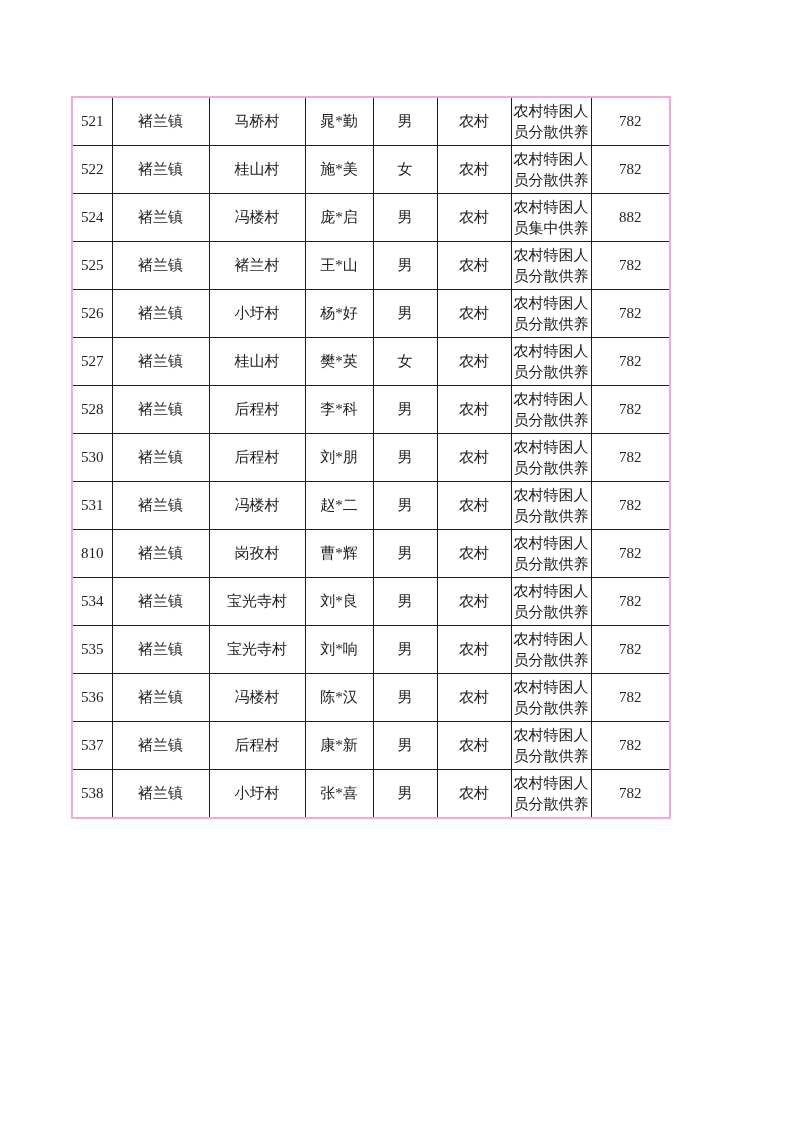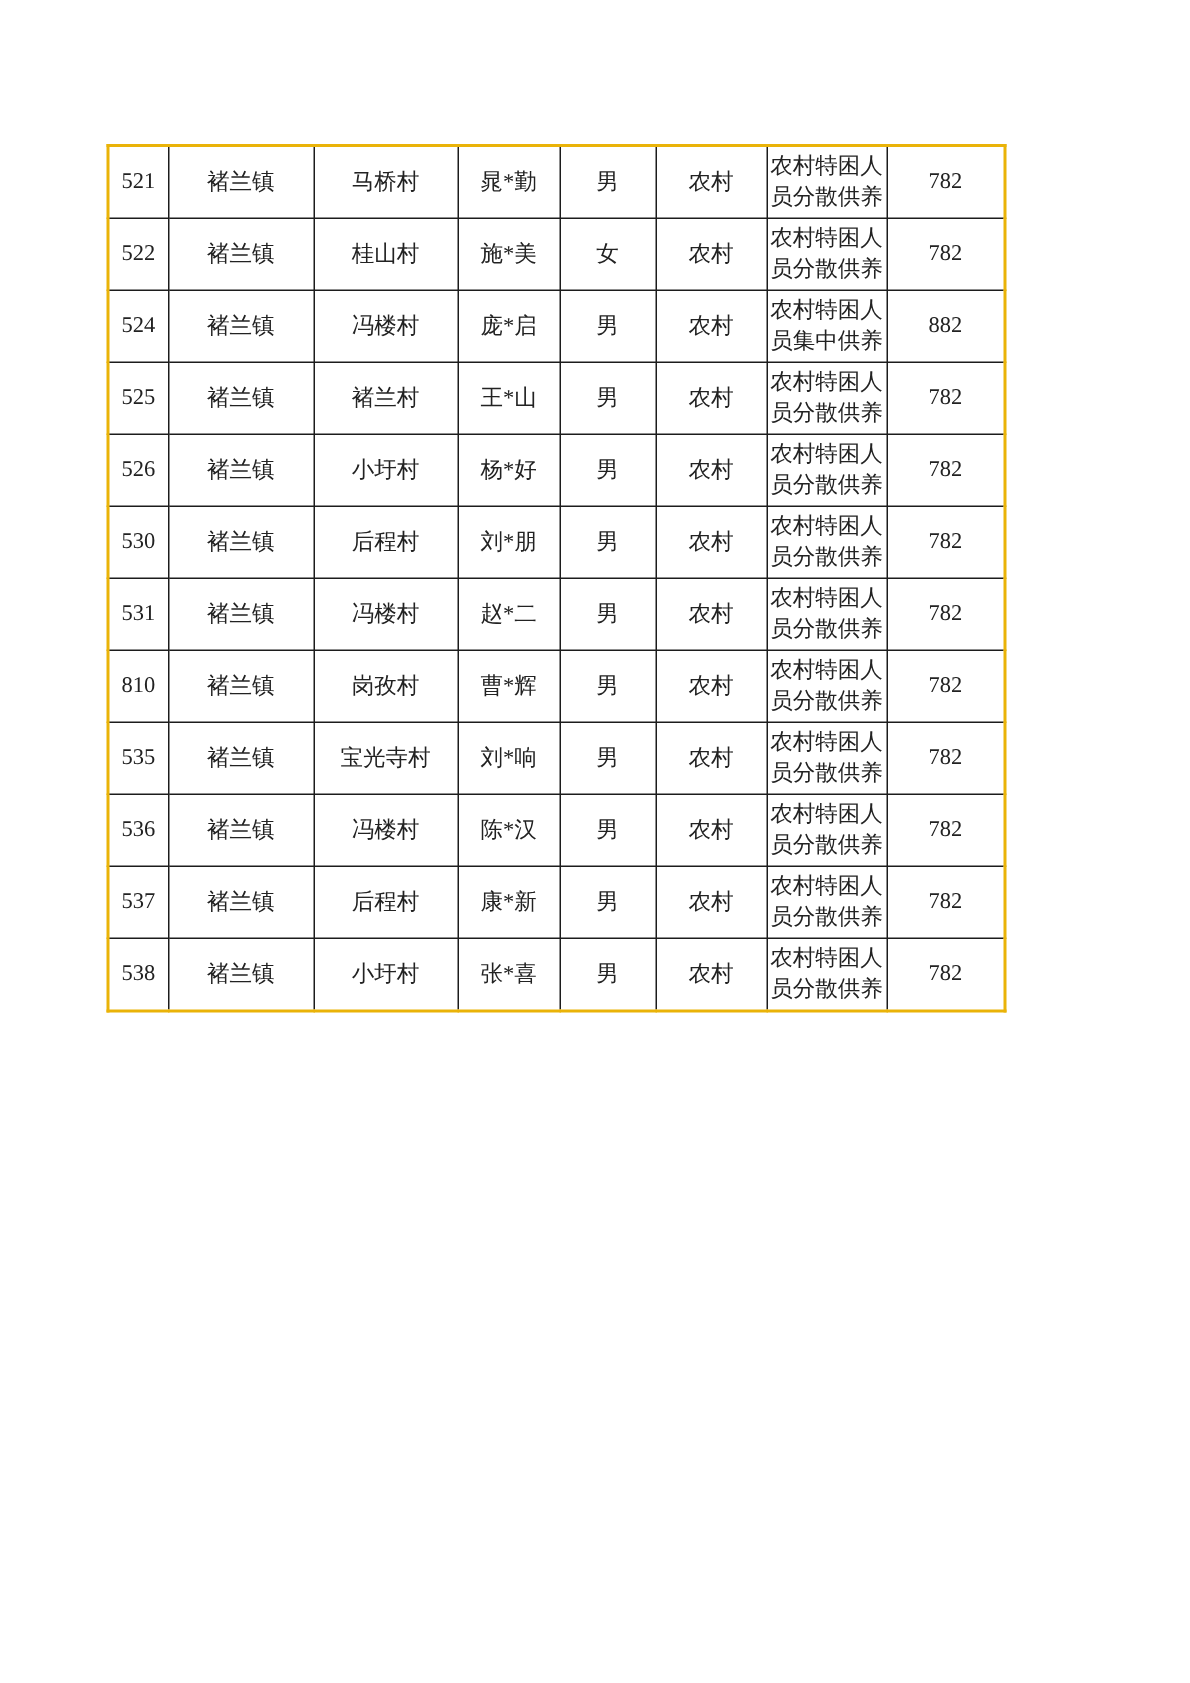--- a/index.html
+++ b/index.html
@@ -11,21 +11,21 @@
     overflow: hidden;
     font-family: "Liberation Serif", serif;
   }
   table.welfare-table {
     position: absolute;
     left: 71px;
     top: 96px;
     width: 598px;
     border-collapse: collapse;
     table-layout: fixed;
-    border: 2px solid #eab308;
+    border: 2px solid #f9a8d4;
   }
   table.welfare-table td {
     border: 1px solid #1c1c1c;
     height: 47px;
     text-align: center;
     vertical-align: middle;
     font-size: 15px;
     color: #222222;
     padding: 0 2px;
     overflow: hidden;
@@ -94,20 +94,40 @@
           <td class="col-serial">526</td>
           <td class="col-town">褚兰镇</td>
           <td class="col-village">小圩村</td>
           <td class="col-name">杨*好</td>
           <td class="col-gender">男</td>
           <td class="col-residence">农村</td>
           <td class="col-category">农村特困人员分散供养</td>
           <td class="col-amount">782</td>
         </tr>
         <tr>
+          <td class="col-serial">527</td>
+          <td class="col-town">褚兰镇</td>
+          <td class="col-village">桂山村</td>
+          <td class="col-name">樊*英</td>
+          <td class="col-gender">女</td>
+          <td class="col-residence">农村</td>
+          <td class="col-category">农村特困人员分散供养</td>
+          <td class="col-amount">782</td>
+        </tr>
+        <tr>
+          <td class="col-serial">528</td>
+          <td class="col-town">褚兰镇</td>
+          <td class="col-village">后程村</td>
+          <td class="col-name">李*科</td>
+          <td class="col-gender">男</td>
+          <td class="col-residence">农村</td>
+          <td class="col-category">农村特困人员分散供养</td>
+          <td class="col-amount">782</td>
+        </tr>
+        <tr>
           <td class="col-serial">530</td>
           <td class="col-town">褚兰镇</td>
           <td class="col-village">后程村</td>
           <td class="col-name">刘*朋</td>
           <td class="col-gender">男</td>
           <td class="col-residence">农村</td>
           <td class="col-category">农村特困人员分散供养</td>
           <td class="col-amount">782</td>
         </tr>
         <tr>
@@ -118,20 +138,30 @@
           <td class="col-gender">男</td>
           <td class="col-residence">农村</td>
           <td class="col-category">农村特困人员分散供养</td>
           <td class="col-amount">782</td>
         </tr>
         <tr>
           <td class="col-serial">810</td>
           <td class="col-town">褚兰镇</td>
           <td class="col-village">岗孜村</td>
           <td class="col-name">曹*辉</td>
+          <td class="col-gender">男</td>
+          <td class="col-residence">农村</td>
+          <td class="col-category">农村特困人员分散供养</td>
+          <td class="col-amount">782</td>
+        </tr>
+        <tr>
+          <td class="col-serial">534</td>
+          <td class="col-town">褚兰镇</td>
+          <td class="col-village">宝光寺村</td>
+          <td class="col-name">刘*良</td>
           <td class="col-gender">男</td>
           <td class="col-residence">农村</td>
           <td class="col-category">农村特困人员分散供养</td>
           <td class="col-amount">782</td>
         </tr>
         <tr>
           <td class="col-serial">535</td>
           <td class="col-town">褚兰镇</td>
           <td class="col-village">宝光寺村</td>
           <td class="col-name">刘*响</td>

